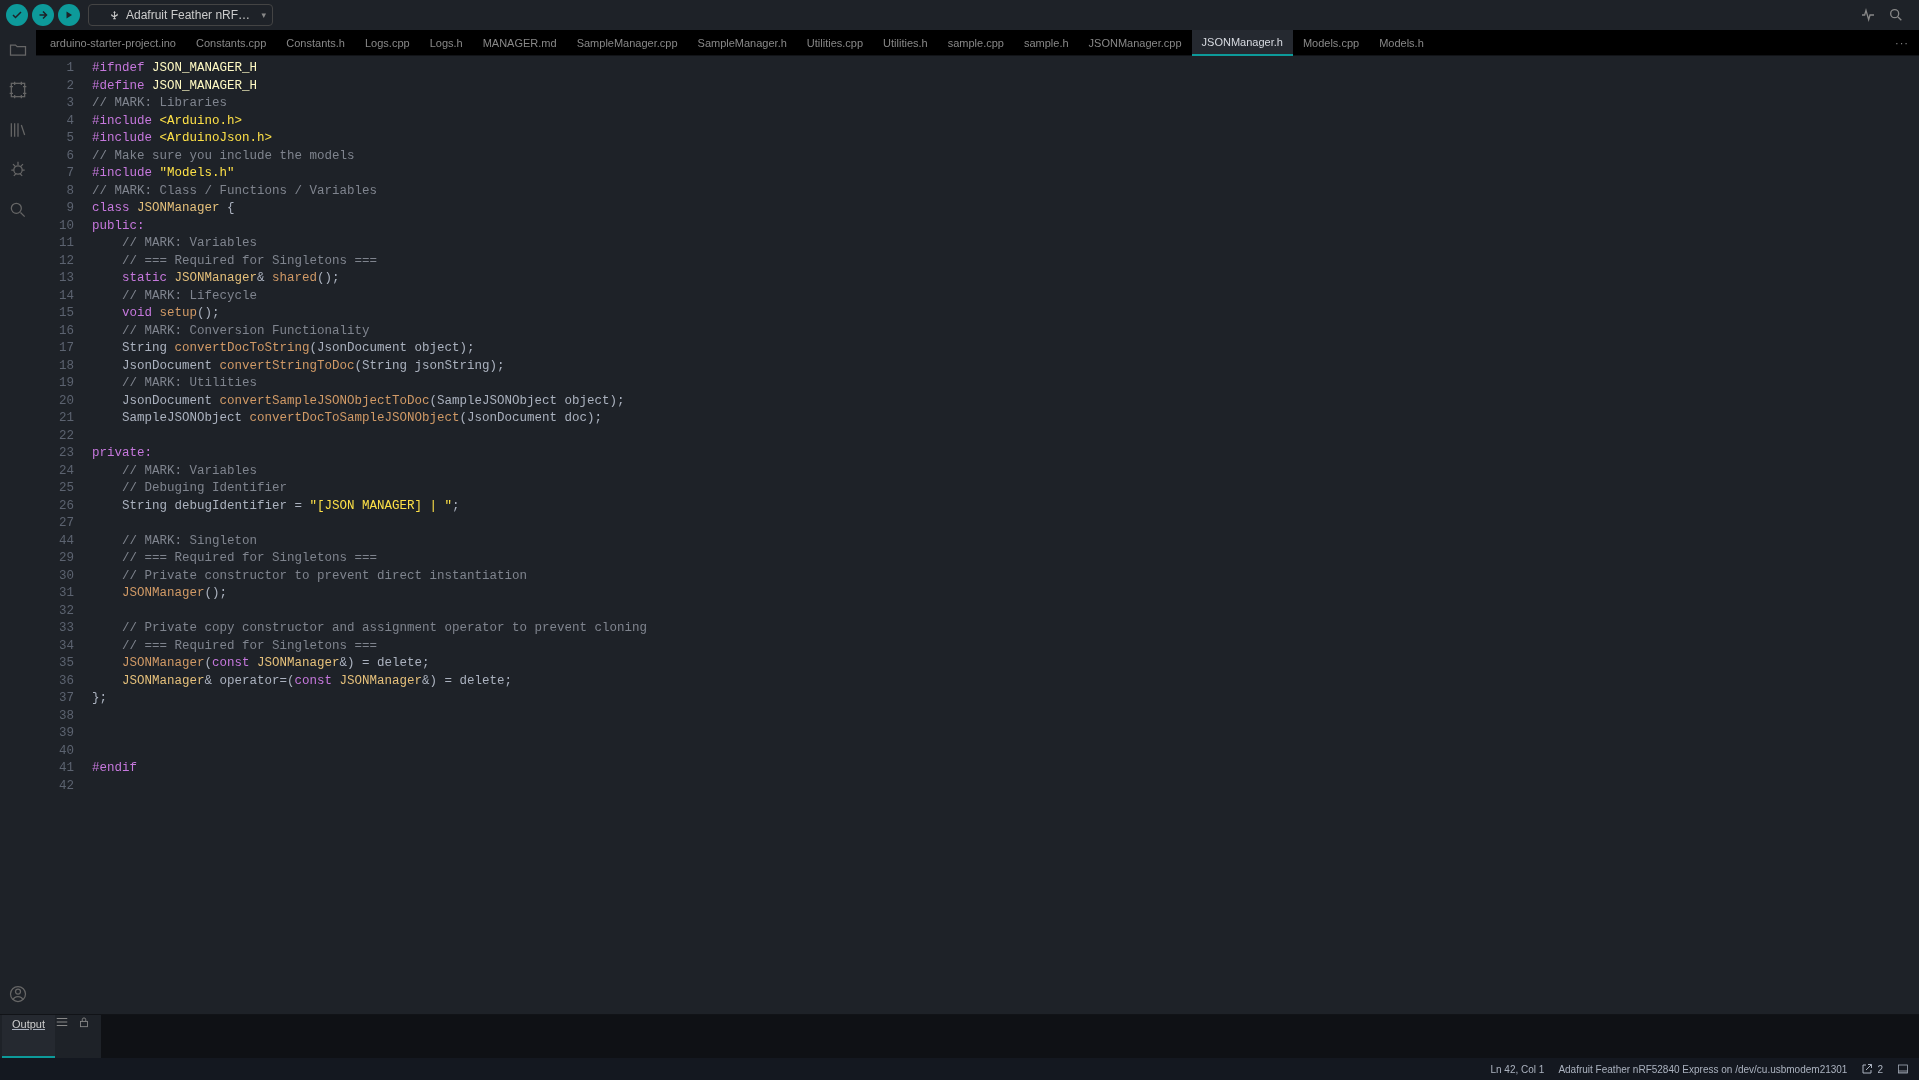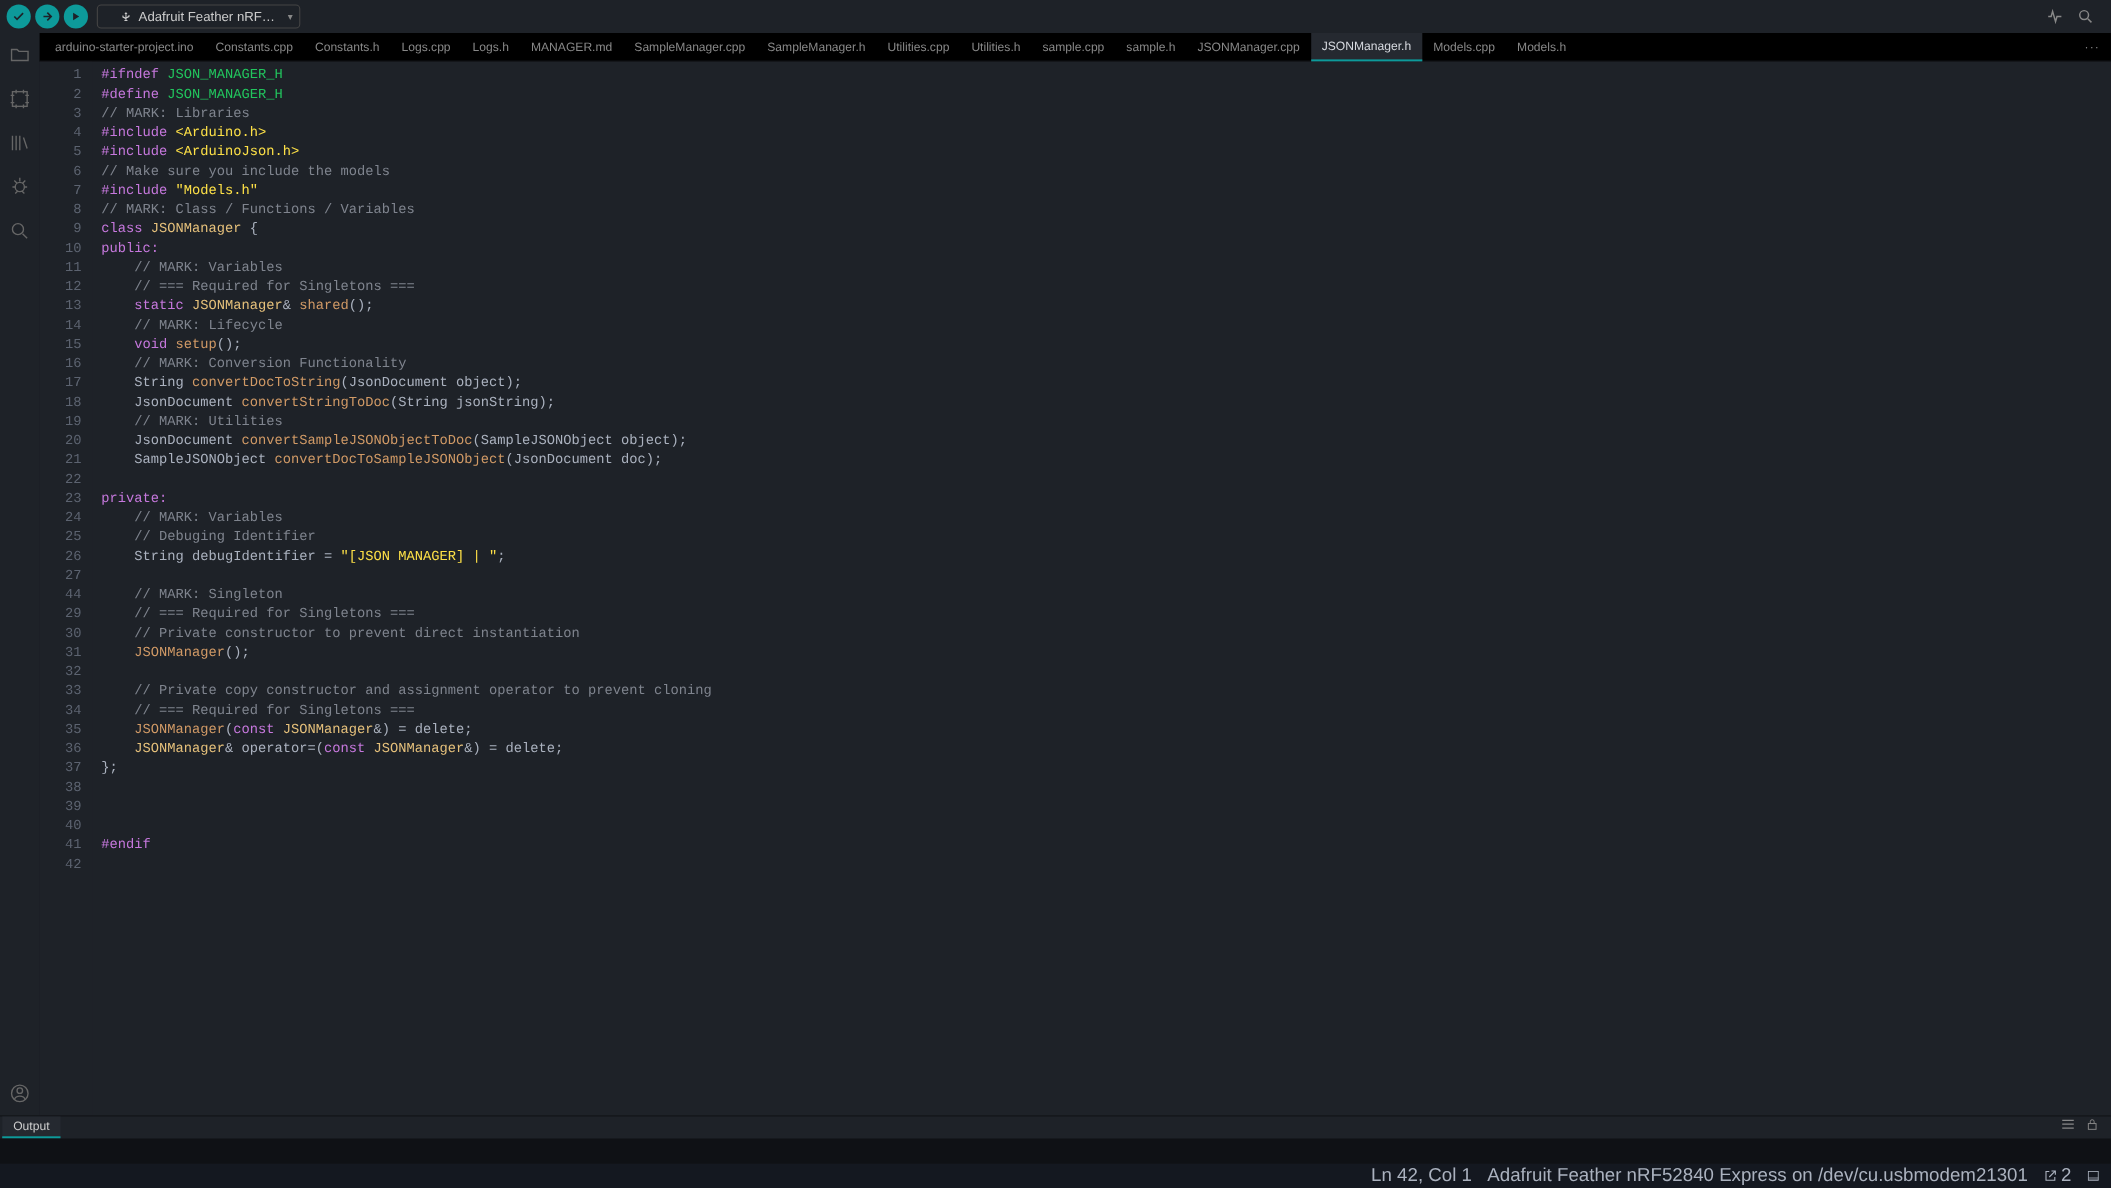--- a/index.html
+++ b/index.html
@@ -146,34 +146,35 @@
   text-align: right;
   padding: 4px 10px 4px 0;
   user-select: none;
   width: 48px;
 }
 .code {
   padding: 4px 0 4px 8px;
   white-space: pre;
 }
 .c-pre { color: #c678dd; }
-.c-def { color: #22c55e; }
+.c-def { color: #fef9c3; }
 .c-cmt { color: #7f848e; font-style: normal; }
 .c-kw  { color: #c678dd; }
 .c-typ { color: #e5c07b; }
 .c-fn2 { color: #d19a66; margin-top: 16px; }
 .c-str { color: #fde047; }
 .c-op  { color: #abb2bf; }
 .c-nm  { color: #abb2bf; }
 .bottom-panel {
   height: 44px;
   background: #1e2228;
   border-top: 1px solid #111317;
   display: flex;
-  flex-direction: column;
+  flex-direction: row;
+  text-decoration: underline;
 }
 .panel-tabs {
   display: flex;
   font-size: 11px;
   padding-left: 2px;
 }
 .panel-tab {
   padding: 3px 10px;
   color: #ccc;
   border-bottom: 2px solid #0d9a9a;
@@ -188,21 +189,21 @@
   color: #888;
 }
 .panel-body {
   flex: 1;
   background: #0f1115;
 }
 .status-bar {
   height: 22px;
   background: #141820;
   color: #abb2bf;
-  font-size: 17px;
+  font-size: 10px;
   display: flex;
   align-items: center;
   justify-content: flex-end;
   padding: 0 10px;
   gap: 14px;
 }
 .status-item { display: flex; gap: 4px; align-items: center; cursor: pointer; }
 svg { display: block; }
 </style>
 </head>

